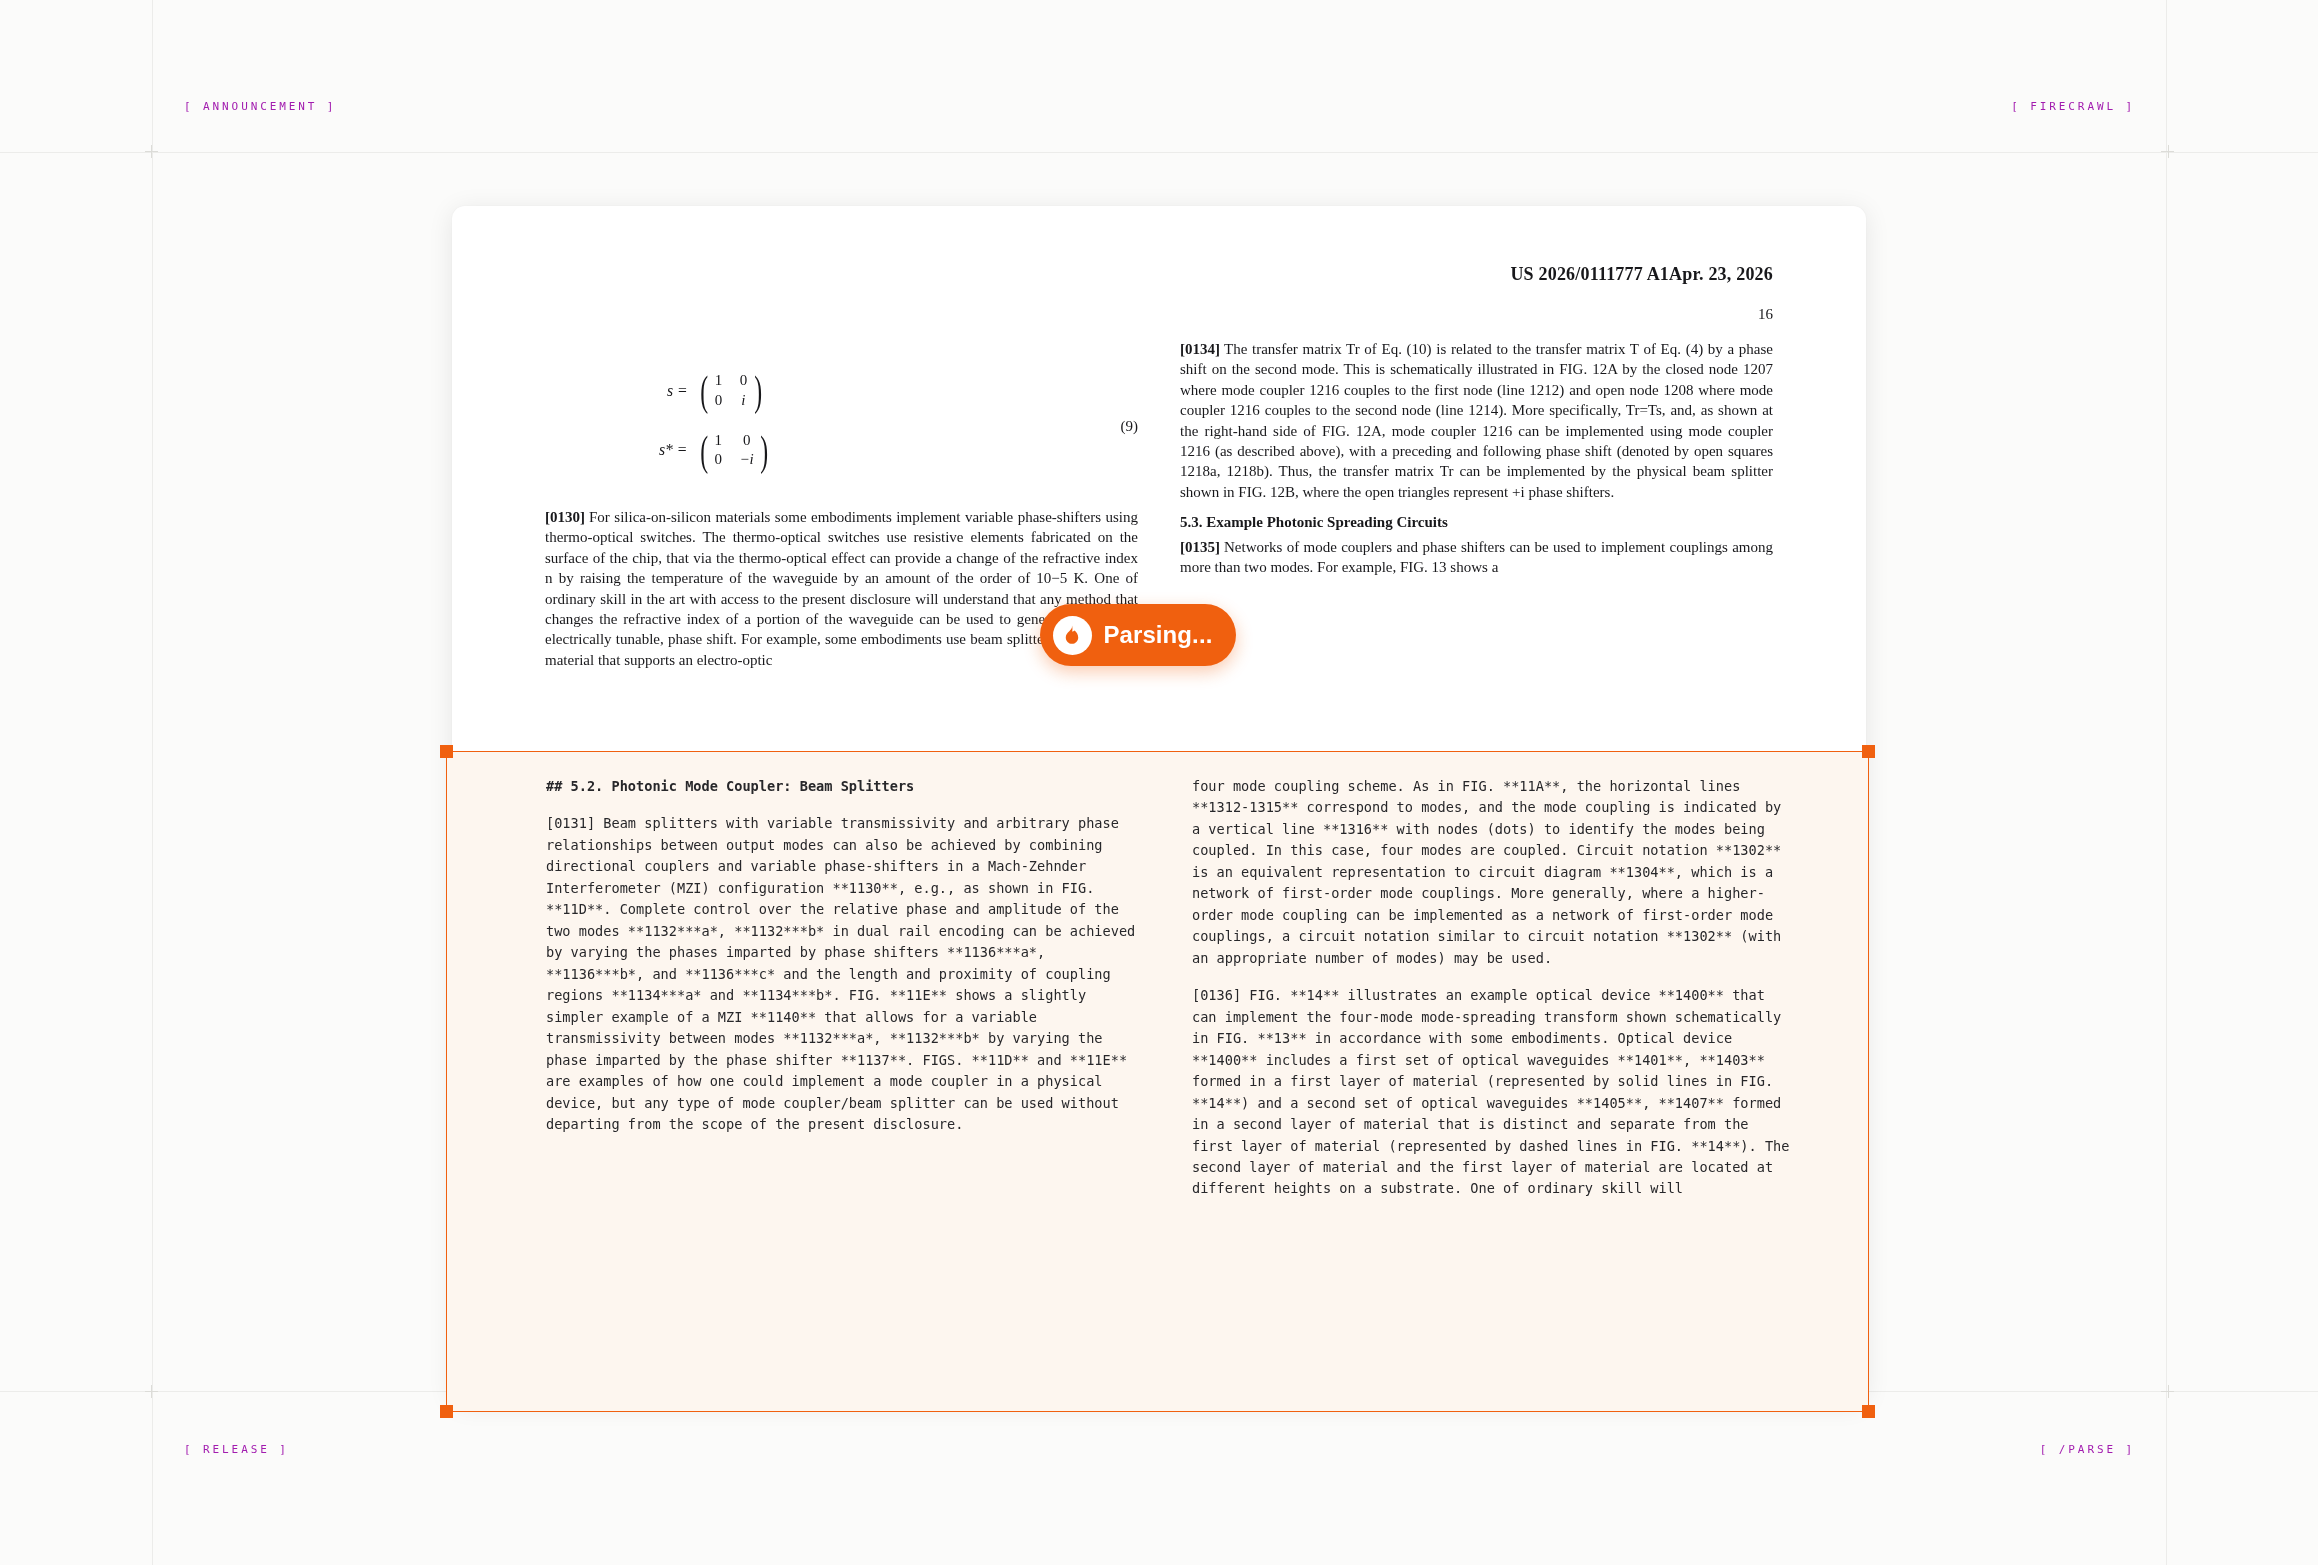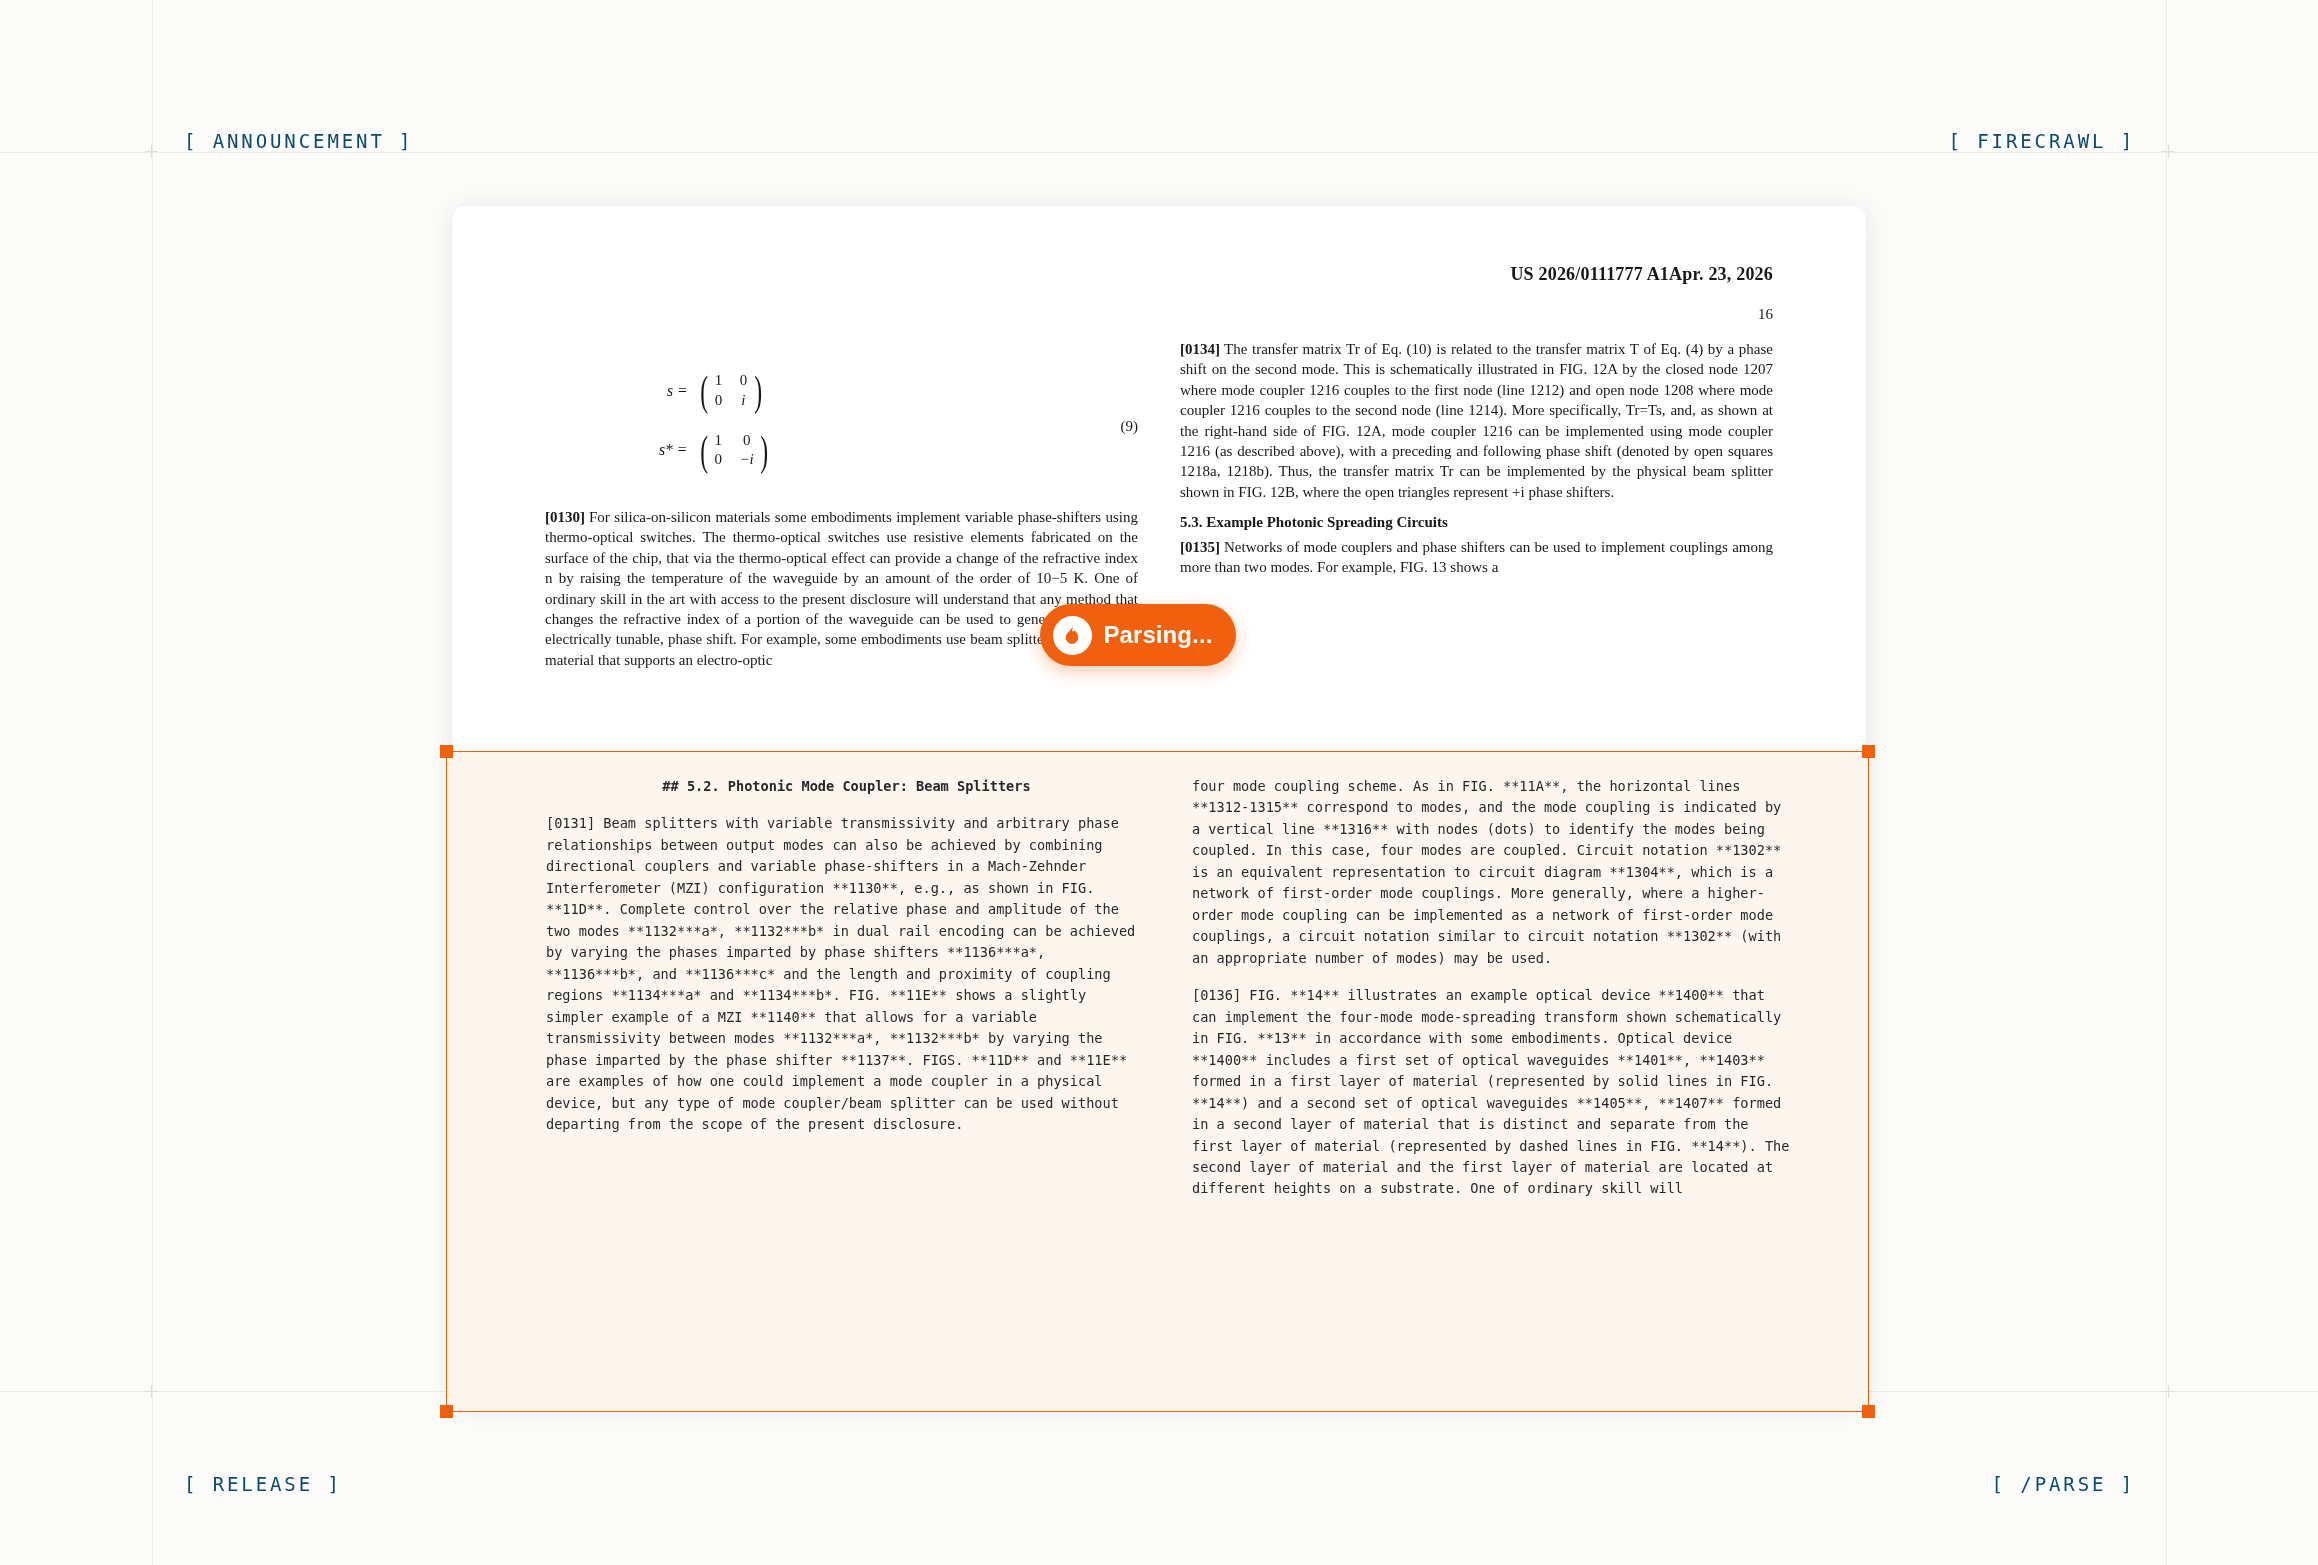--- a/index.html
+++ b/index.html
@@ -34,25 +34,24 @@
     position: absolute;
     background: #dcdcd8;
   }
   .corner-tick::before { left: 0; right: 0; top: 50%; height: 0.6px; }
   .corner-tick::after { top: 0; bottom: 0; left: 50%; width: 0.6px; }
 
   
   .bracket-label {
     position: absolute;
     font-family: "DejaVu Sans Mono", monospace;
-    font-size: 19px;
+    font-size: 11px;
     letter-spacing: 2.9px;
-    color: #0c4a6e;
+    color: #a21caf;
     white-space: nowrap;
-    margin-top: 30px;
   }
   #label-announcement { left: 184px; top: 100px; }
   #label-firecrawl    { right: 184px; top: 100px; }
   #label-release      { left: 184px; top: 1443px; }
   #label-parse        { right: 184px; top: 1443px; }
 
   
   .doc-card {
     position: absolute;
     left: 452px;
@@ -181,21 +180,21 @@
     display: flex;
     gap: 45px;
     font-family: "DejaVu Sans Mono", monospace;
     font-size: 13.6px;
     line-height: 1.58;
     color: #27272a;
     overflow: hidden;
   }
   .md-col { width: 50%; }
   .md-col p { margin: 0 0 16px 0; white-space: pre-wrap; }
-  .md-col p.head { font-weight: bold; text-align: center; }
+  .md-col p.head { font-weight: bold; }
 
   
   .parsing-pill {
     position: absolute;
     left: 1040px;
     top: 604px;
     display: flex;
     align-items: center;
     gap: 11.6px;
     padding: 11.6px 24px 11.6px 12.8px;

